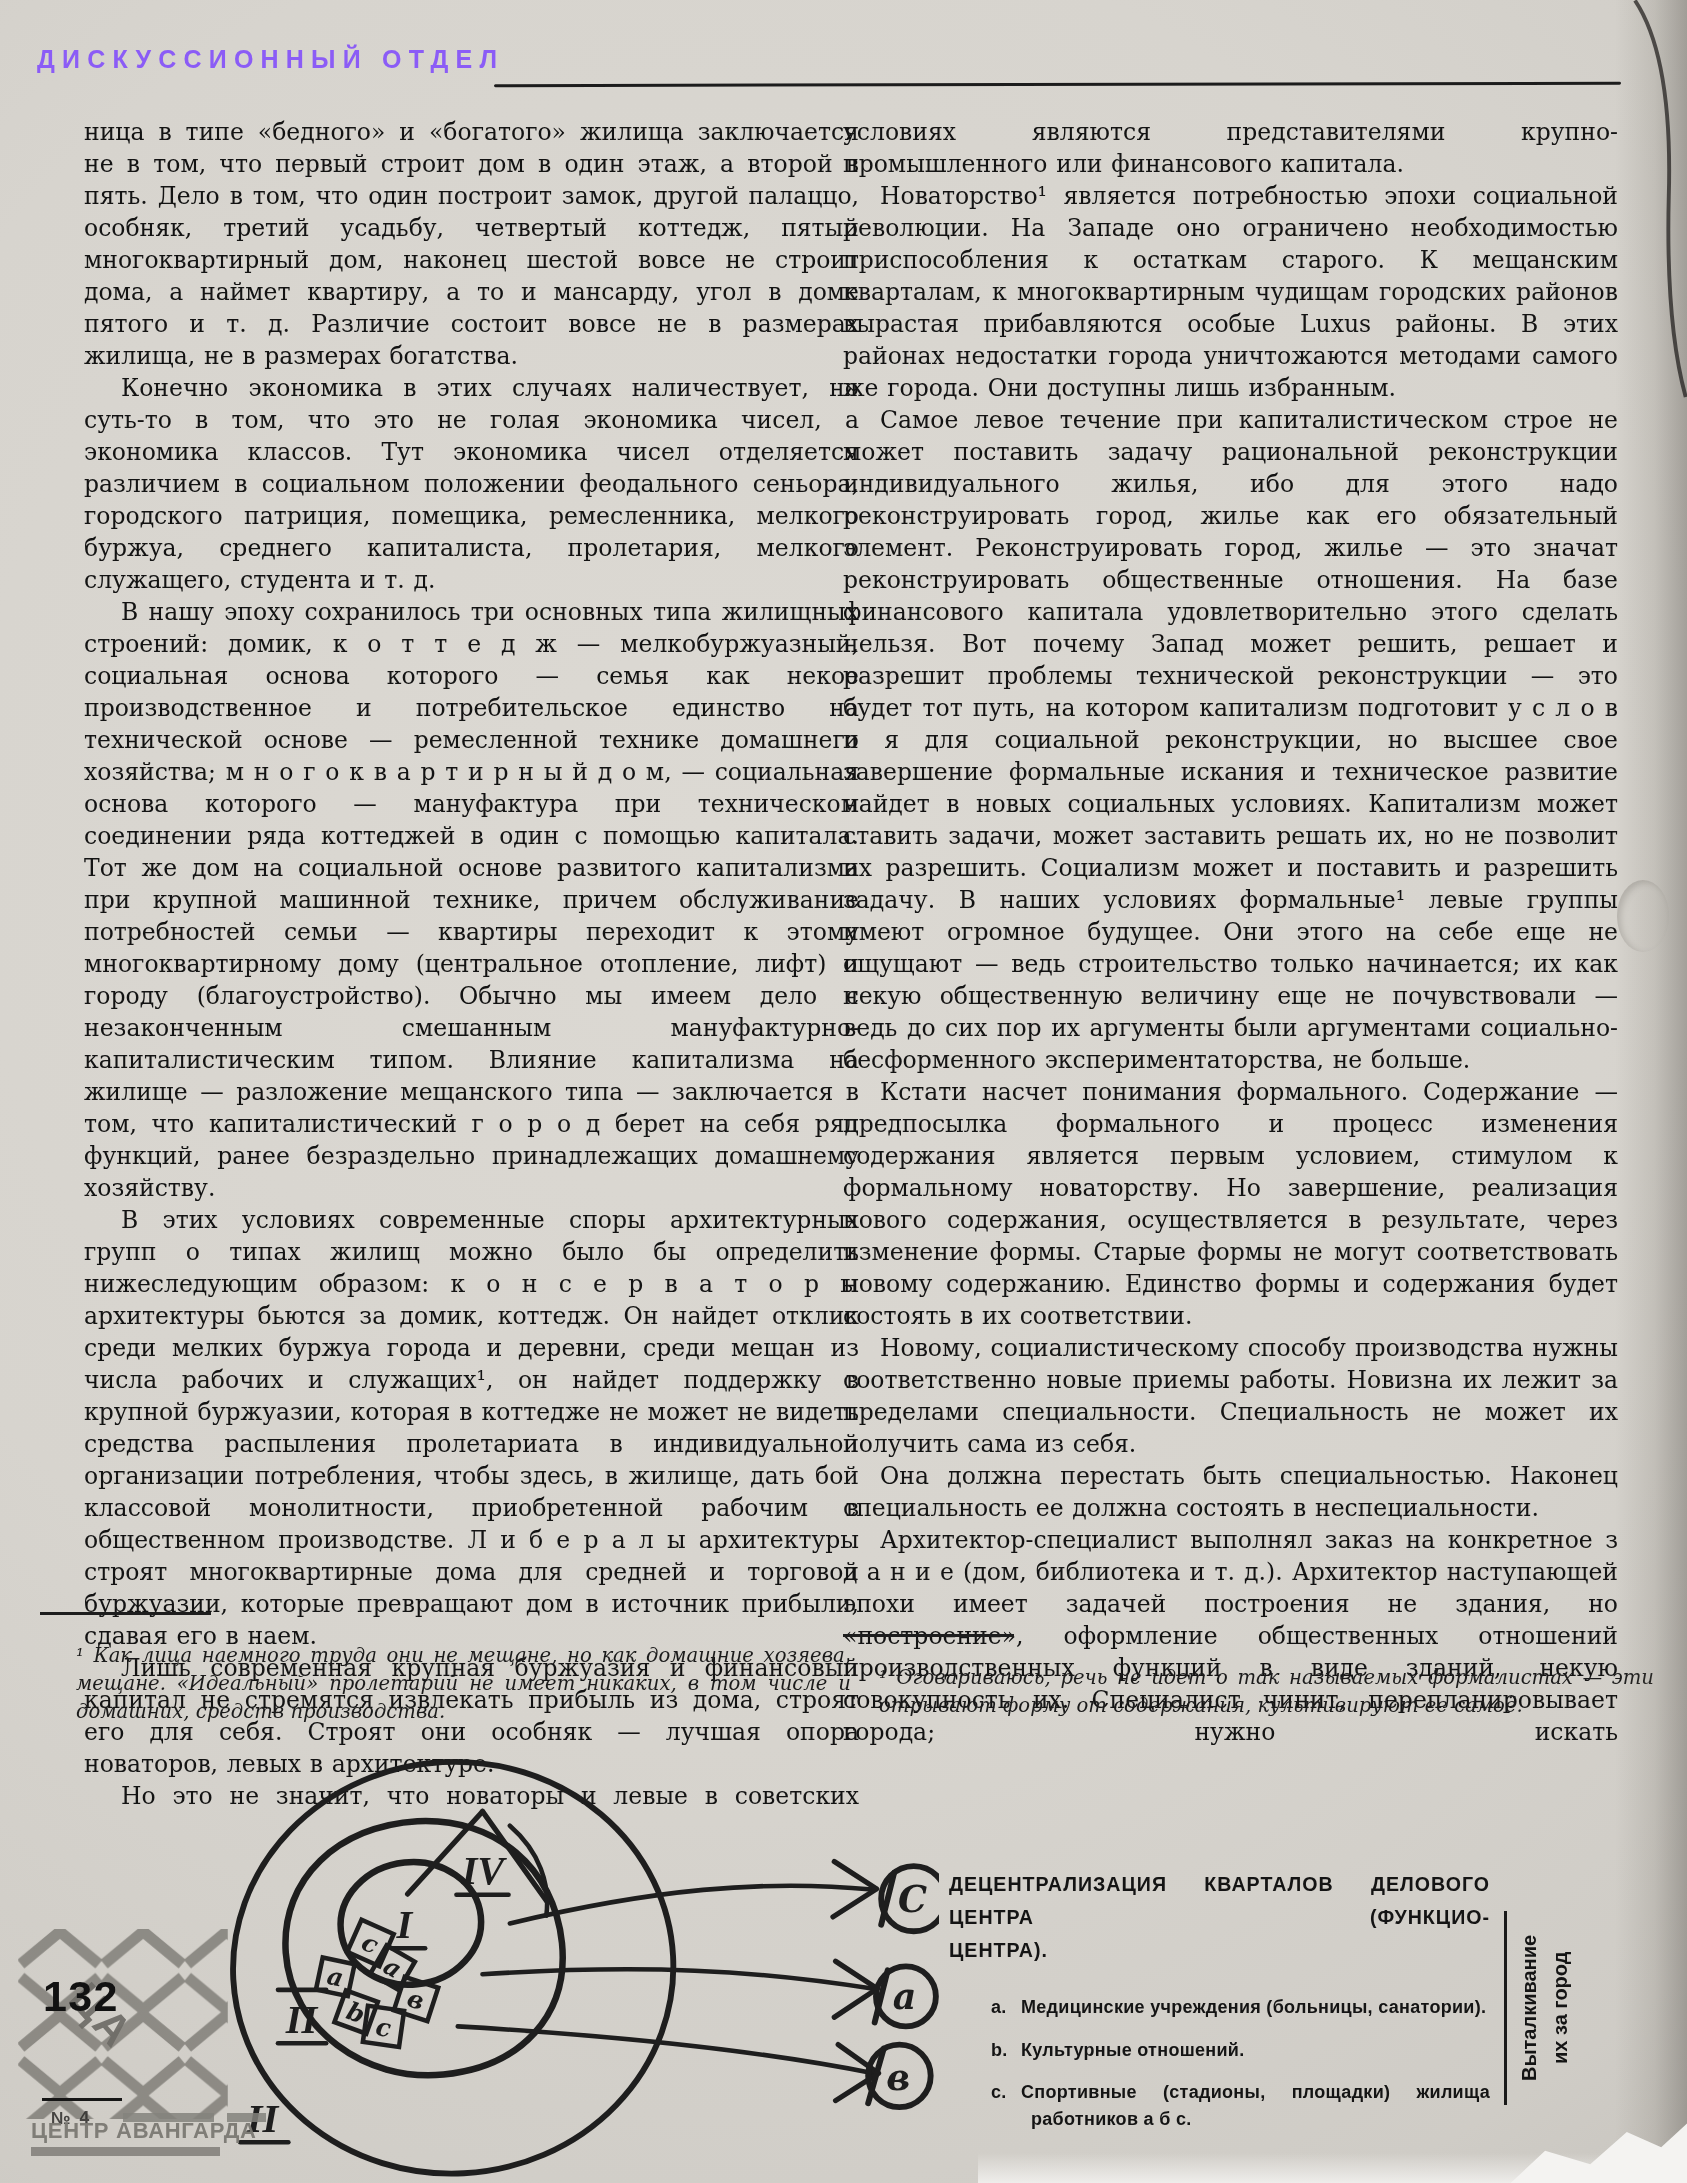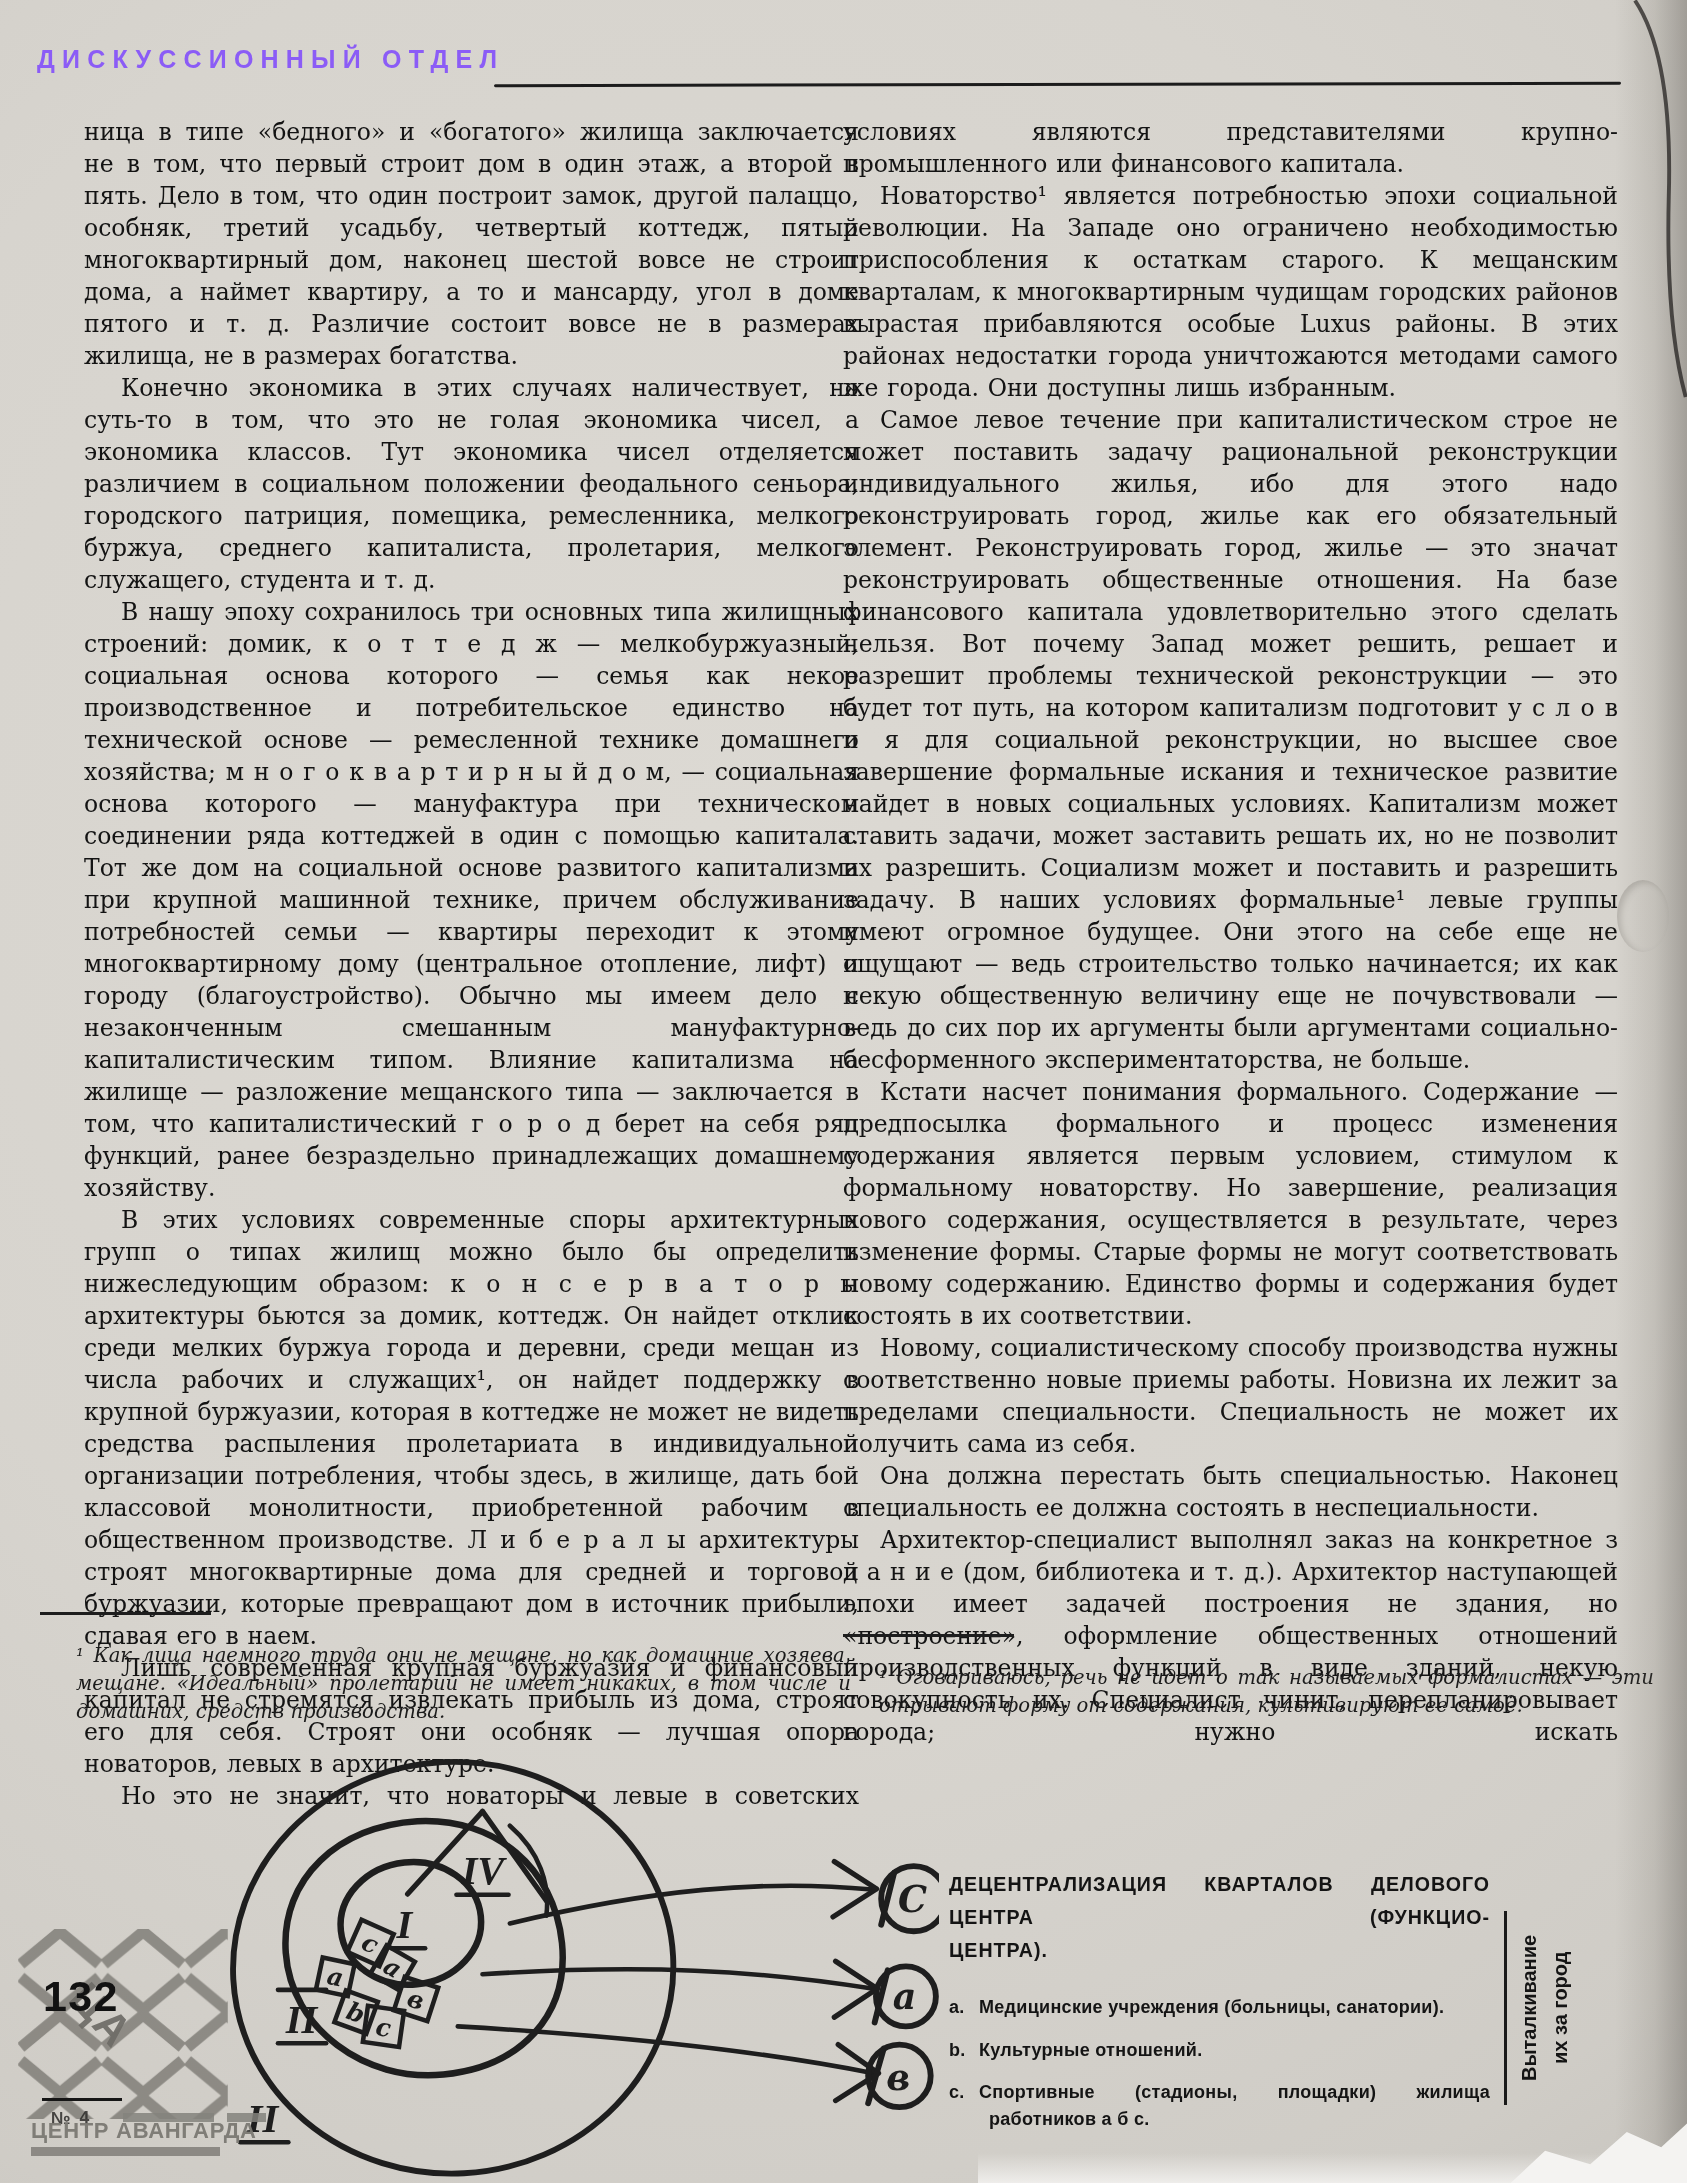--- a/index.html
+++ b/index.html
@@ -62,21 +62,21 @@
   
   .legend{
     position:absolute;left:949px;top:1868px;width:541px;
     font-family:"Liberation Sans", sans-serif;font-weight:bold;color:#141414;
   }
   .leg-title-l1{font-size:19.6px;letter-spacing:1px;line-height:33px;text-align:justify;text-align-last:justify;}
   .leg-title-l2{font-size:19.6px;letter-spacing:1px;line-height:33px;}
   .leg-items{margin-top:27px;}
   .leg-item{
     font-size:18px;line-height:27px;letter-spacing:0.3px;
-    padding-left:40px;margin-bottom:15.7px;text-align:justify;
+    padding-left:40px;margin-bottom:15.7px;text-align:justify;margin-left:42px;
   }
   .leg-label{display:inline-block;width:30px;margin-left:-40px;}
   .side-rule{position:absolute;left:1504px;top:1911px;width:3.3px;height:194px;background:#1a1a1a;}
   .side-note{
     position:absolute;left:1514px;top:1909px;height:197px;
     writing-mode:vertical-rl;transform:rotate(180deg);
     font-family:"Liberation Sans", sans-serif;font-weight:bold;
     font-size:20px;line-height:31px;color:#141414;text-align:center;
   }
   

